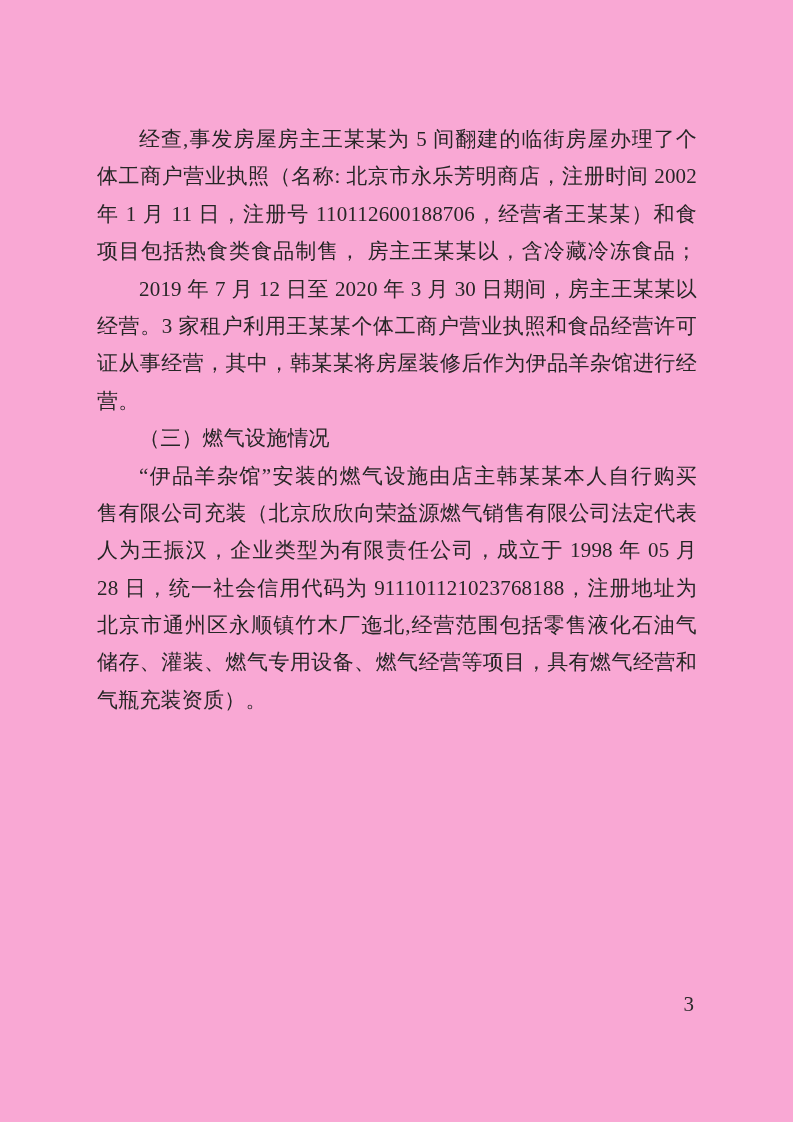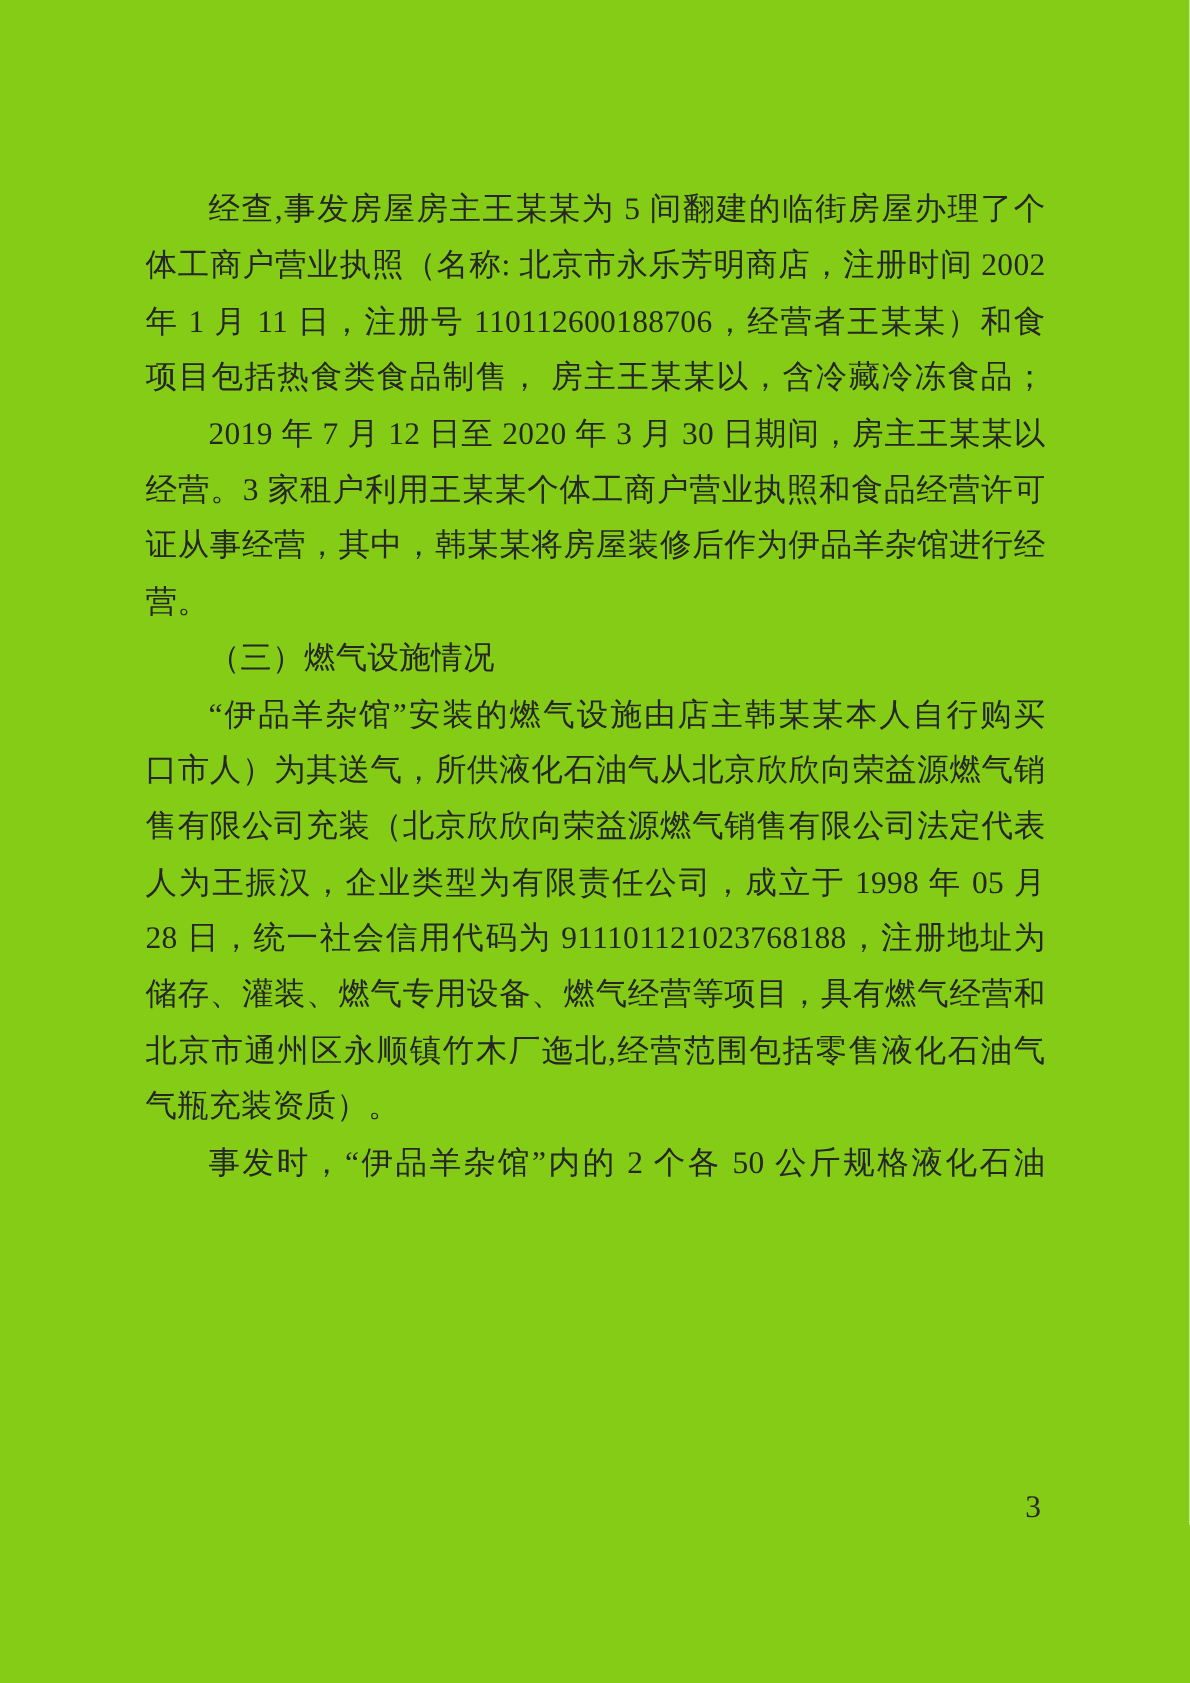--- a/index.html
+++ b/index.html
@@ -4,21 +4,21 @@
 <style>
   * { margin: 0; padding: 0; box-sizing: border-box; }
   html, body {
     width: 793px; height: 1122px;
     background: #ffffff;
     font-family: "Liberation Serif", "DejaVu Serif", serif;
   }
   .page {
     position: relative;
     width: 793px; height: 1122px;
-    background: #84cc16;
+    background: #f9a8d4;
     overflow: hidden;
     color: #262626;
   }
   .text-block {
     position: absolute;
     left: 97px;
     top: 121px;
     width: 600px;
     font-size: 21px;
     line-height: 37.4px;
@@ -63,26 +63,22 @@
         <div class="line indent">2019 年 7 月 12 日至 2020 年 3 月 30 日期间，房主王某某以</div>
         <div class="line">经营。3 家租户利用王某某个体工商户营业执照和食品经营许可</div>
         <div class="line">证从事经营，其中，韩某某将房屋装修后作为伊品羊杂馆进行经</div>
         <div class="line no-justify">营。</div>
       </div>
       <div class="paragraph">
         <div class="line indent no-justify">（三）燃气设施情况</div>
       </div>
       <div class="paragraph">
         <div class="line indent">“伊品羊杂馆”安装的燃气设施由店主韩某某本人自行购买</div>
-        <div class="line">口市人）为其送气，所供液化石油气从北京欣欣向荣益源燃气销</div>
         <div class="line">售有限公司充装（北京欣欣向荣益源燃气销售有限公司法定代表</div>
         <div class="line">人为王振汉，企业类型为有限责任公司，成立于 1998 年 05 月</div>
         <div class="line">28 日，统一社会信用代码为 911101121023768188，注册地址为</div>
+        <div class="line">北京市通州区永顺镇竹木厂迤北,经营范围包括零售液化石油气</div>
         <div class="line">储存、灌装、燃气专用设备、燃气经营等项目，具有燃气经营和</div>
-        <div class="line">北京市通州区永顺镇竹木厂迤北,经营范围包括零售液化石油气</div>
         <div class="line no-justify">气瓶充装资质）。</div>
-      </div>
-      <div class="paragraph">
-        <div class="line indent">事发时，“伊品羊杂馆”内的 2 个各 50 公斤规格液化石油</div>
       </div>
     </main>
   <div class="page-number">3</div>
 </div>
 
 </body></html>

